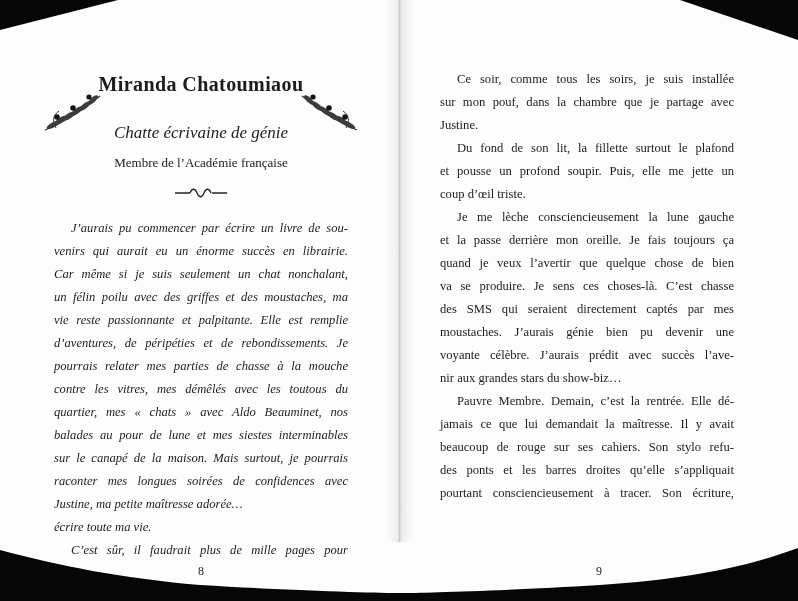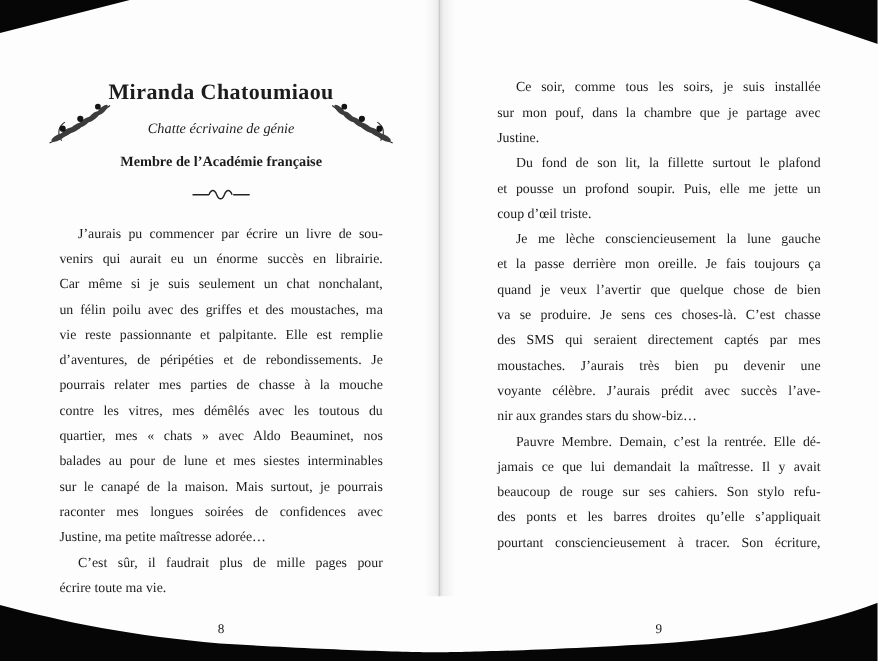--- a/index.html
+++ b/index.html
@@ -42,63 +42,63 @@
     position: absolute;
     left: 0; top: 0;
     z-index: 3;
     pointer-events: none;
   }
   .page {
     position: absolute;
     z-index: 2;
   }
   .page-left  { left: 54px;  top: 0;    width: 294px; }
-  .page-right { left: 452px; top: 68px; width: 294px; }
+  .page-right { left: 440px; top: 68px; width: 294px; }
 
   .chapter-header {
     position: relative;
     margin-top: 72px;
     text-align: center;
   }
   .chapter-title {
     font-size: 20px;
     font-weight: 700;
     letter-spacing: 0.4px;
     line-height: 24px;
   }
   .chapter-subtitle {
-    margin-top: 12px;
+    margin-top: 28px;
     font-style: italic;
-    font-size: 13px;
+    font-size: 17px;
     line-height: 18px;
   }
   .chapter-membership {
     margin-top: 13px;
-    font-weight: 700;
+    font-weight: 400;
     font-size: 13px;
     line-height: 16px;
   }
   .branch {
     position: absolute;
     top: 14px;
     width: 62px; height: 50px;
   }
   .branch-left  { left: -12px; }
   .branch-right { right: -12px; transform: scaleX(-1); }
   .divider {
     display: block;
     margin: 15px auto 0 auto;
   }
 
   .body-text {
     font-size: 12.6px;
     line-height: 23px;
     text-justify: inter-word;
   }
-  .page-left .body-text { margin-top: 17px; }
+  .page-left .body-text { margin-top: 17px; font-style: italic; }
   .line {
     text-align: justify;
     text-align-last: justify;
     white-space: nowrap;
     overflow: visible;
   }
   .line.indent { text-indent: 17px; }
   .line.endline { text-align-last: left; }
 
   .page-number {
@@ -169,22 +169,22 @@
           <div class="line">d’aventures, de péripéties et de rebondissements. Je</div>
           <div class="line">pourrais relater mes parties de chasse à la mouche</div>
           <div class="line">contre les vitres, mes démêlés avec les toutous du</div>
           <div class="line">quartier, mes « chats » avec Aldo Beauminet, nos</div>
           <div class="line">balades au pour de lune et mes siestes interminables</div>
           <div class="line">sur le canapé de la maison. Mais surtout, je pourrais</div>
           <div class="line">raconter mes longues soirées de confidences avec</div>
           <div class="line endline">Justine, ma petite maîtresse adorée…</div>
         </div>
         <div class="paragraph">
+          <div class="line endline">écrire toute ma vie.</div>
           <div class="line indent">C’est sûr, il faudrait plus de mille pages pour</div>
-          <div class="line endline">écrire toute ma vie.</div>
         </div>
       </div>
   </div>
 
   <div class="page page-right">
     <div class="body-text">
         <div class="paragraph">
           <div class="line indent">Ce soir, comme tous les soirs, je suis installée</div>
           <div class="line">sur mon pouf, dans la chambre que je partage avec</div>
           <div class="line endline">Justine.</div>
@@ -193,21 +193,21 @@
           <div class="line indent">Du fond de son lit, la fillette surtout le plafond</div>
           <div class="line">et pousse un profond soupir. Puis, elle me jette un</div>
           <div class="line endline">coup d’œil triste.</div>
         </div>
         <div class="paragraph">
           <div class="line indent">Je me lèche consciencieusement la lune gauche</div>
           <div class="line">et la passe derrière mon oreille. Je fais toujours ça</div>
           <div class="line">quand je veux l’avertir que quelque chose de bien</div>
           <div class="line">va se produire. Je sens ces choses-là. C’est chasse</div>
           <div class="line">des SMS qui seraient directement captés par mes</div>
-          <div class="line">moustaches. J’aurais très bien pu devenir une</div>
+          <div class="line">moustaches. J’aurais génie bien pu devenir une</div>
           <div class="line">voyante célèbre. J’aurais prédit avec succès l’ave-</div>
           <div class="line endline">nir aux grandes stars du show-biz…</div>
         </div>
         <div class="paragraph">
           <div class="line indent">Pauvre Membre. Demain, c’est la rentrée. Elle dé-</div>
           <div class="line">jamais ce que lui demandait la maîtresse. Il y avait</div>
           <div class="line">beaucoup de rouge sur ses cahiers. Son stylo refu-</div>
           <div class="line">des ponts et les barres droites qu’elle s’appliquait</div>
           <div class="line">pourtant consciencieusement à tracer. Son écriture,</div>
         </div>

